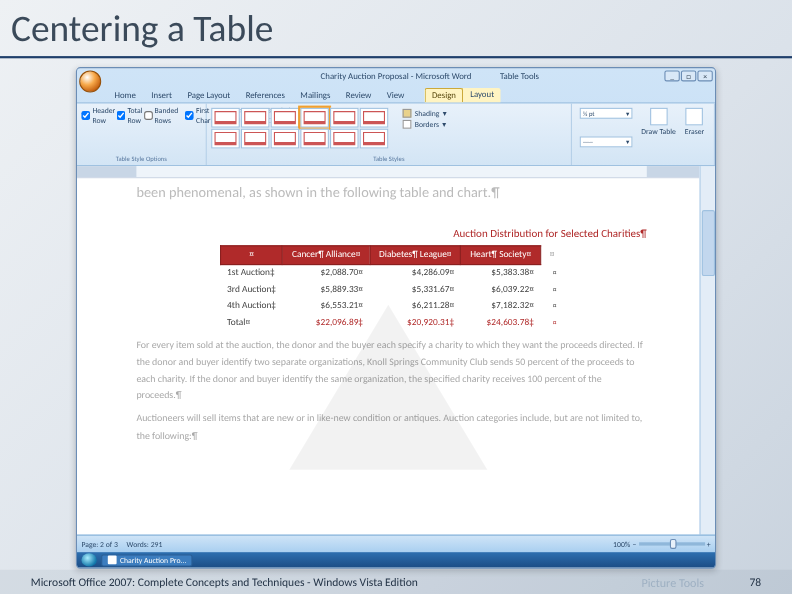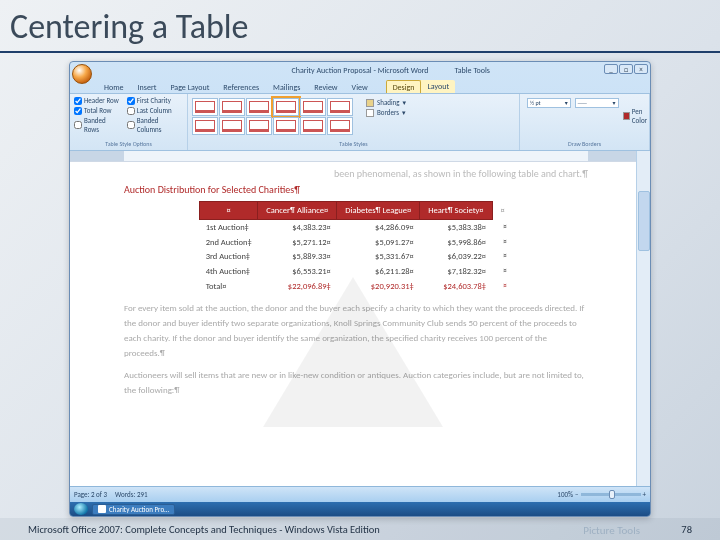--- a/index.html
+++ b/index.html
@@ -12,42 +12,42 @@
   .winbtns{position:absolute;right:2px;top:2px;display:flex;gap:1px}
   .winbtns span{width:14px;height:10px;background:#d9e8f7;border:1px solid #6b8db5;border-radius:2px;display:flex;align-items:center;justify-content:center;font-size:7px;color:#345}
   .orb{position:absolute;left:2px;top:2px;width:20px;height:20px;border-radius:50%;background:radial-gradient(circle at 35% 30%,#fff,#f7a94a 40%,#c05a0b 80%);border:1px solid #97510a;z-index:3}
   .ribbon-tabs{display:flex;align-items:flex-end;height:15px;padding-left:28px;gap:2px;font-size:8px}
   .ribbon-tabs .tab{padding:1px 6px;color:#2d4a6b;border-radius:2px 2px 0 0}
   .ribbon-tabs .tab.active{background:#fff4c2;border:1px solid #cba93a;border-bottom:none;color:#5a4a10}
   .ribbon-tabs .ctx-group{margin-left:10px;display:flex;background:#fff4c2;border-radius:2px 2px 0 0;padding:0}
   .ribbon{height:58px;background:linear-gradient(#e8f1fa,#d3e5f5);border-top:1px solid #9fc1e0;border-bottom:1px solid #9fc1e0;display:flex;font-size:7px;color:#2d4a6b}
   .grp{border-right:1px solid #b6d0e8;padding:2px 4px;display:flex;flex-direction:column;justify-content:space-between}
   .grp-title{text-align:center;font-size:6px;color:#5a7aa0;margin-top:1px}
-  .chk-list{display:flex;flex-direction:column;gap:1px}
+  .chk-list{display:flex;flex-direction:row;gap:1px}
   .chk{display:flex;align-items:center;gap:2px;font-size:7px}
   .chk input{width:8px;height:8px}
   .styles-gallery{display:flex;gap:1px;flex-wrap:wrap;width:170px;padding-top:2px}
   .style-thumb{width:26px;height:18px;background:#fff;border:1px solid #9fc1e0;position:relative}
   .style-thumb::before{content:"";position:absolute;inset:2px;border:1px solid #c55;border-bottom:3px solid #c55}
   .style-thumb.sel{outline:2px solid #f0a030}
   .style-opts{display:flex;flex-direction:column;gap:1px;font-size:7px;padding:2px 2px 0 4px}
   .style-opts .opt{display:flex;align-items:center;gap:3px}
   .swatch{width:8px;height:8px;background:#e9d28a;border:1px solid #999}
-  .pen-group{display:flex;flex-direction:row;gap:4px;padding:2px 3px;font-size:7px}
+  .pen-group{display:flex;flex-direction:column;gap:16px;padding:2px 3px;font-size:7px}
   .pen-ctrl{width:48px;height:10px;background:#fff;border:1px solid #9fc1e0;font-size:6px;padding:0 2px;display:flex;align-items:center;justify-content:space-between}
   .toolbtn{display:flex;flex-direction:column;align-items:center;gap:1px;padding:2px 3px}
   .toolbtn .ico{width:16px;height:16px;border:1px solid #9fc1e0;background:#fff}
   .doc-area{position:absolute;top:89px;bottom:30px;left:0;right:14px;background:#fff;overflow:hidden}
   .scrollbar{position:absolute;top:89px;bottom:30px;right:0;width:14px;background:#e3edf7;border-left:1px solid #b6d0e8}
   .scroll-thumb{position:absolute;top:40px;width:12px;left:1px;height:60px;background:#c2d7ee;border:1px solid #9fc1e0;border-radius:2px}
   .ruler{height:11px;background:#eef4fa;border-bottom:1px solid #cfd9e6;position:relative}
   .ruler .shade{position:absolute;top:0;bottom:0;background:#c8d6e6}
   .page{padding:4px 48px 4px 54px;font-size:9px;color:#555;line-height:1.5}
-  .faded{color:#bbb;font-size:10px;text-align:right}
-  .tbltitle{color:#b02a2a;text-align:left;font-size:10px;margin:1px 0 4px}
+  .faded{color:#bbb;font-size:13px;text-align:left}
+  .tbltitle{color:#b02a2a;text-align:right;font-size:10px;margin:18px 0 4px}
   .datatable{margin:0 auto;border-collapse:collapse;font-size:8.5px}
   .datatable th{background:#b02a2a;color:#fff;font-weight:400;padding:2px 8px;text-align:center;border:1px solid #8a1f1f}
   .datatable td{padding:1px 6px;text-align:right;color:#444}
   .datatable td.lbl{text-align:left;color:#444;white-space:nowrap}
   .totalrow td{color:#b02a2a}
   .para{color:#a9a9a9;font-size:9px;margin:6px 0;line-height:1.7}
   .statusbar{position:absolute;bottom:14px;left:0;right:0;height:16px;background:linear-gradient(#cfe4f7,#a9cff0);border-top:1px solid #8fb7da;display:flex;align-items:center;font-size:7px;color:#2d4a6b;padding:0 4px;gap:8px}
   .statusbar .spacer{flex:1}
   .zoom{display:flex;align-items:center;gap:2px}
   .zoom .track{width:60px;height:3px;background:#8fb7da;position:relative}
@@ -194,30 +194,23 @@
         <tbody>
             <tr>
           <th>¤</th>
           <th>Cancer¶ Alliance¤</th>
           <th>Diabetes¶ League¤</th>
           <th>Heart¶ Society¤</th>
           <th style="background:#fff;border:none;color:#999">¤</th>
         </tr>
         <tr>
               <td class="lbl">1st Auction‡</td>
-              <td>$4,383.23¤</td>
+              <td>$2,088.70¤</td>
               <td>$4,286.09¤</td>
               <td>$5,383.38¤</td>
-              <td class="pm">¤</td>
-            </tr>
-        <tr>
-              <td class="lbl">2nd Auction‡</td>
-              <td>$5,271.12¤</td>
-              <td>$5,091.27¤</td>
-              <td>$5,998.86¤</td>
               <td class="pm">¤</td>
             </tr>
         <tr>
               <td class="lbl">3rd Auction‡</td>
               <td>$5,889.33¤</td>
               <td>$5,331.67¤</td>
               <td>$6,039.22¤</td>
               <td class="pm">¤</td>
             </tr>
         <tr>

